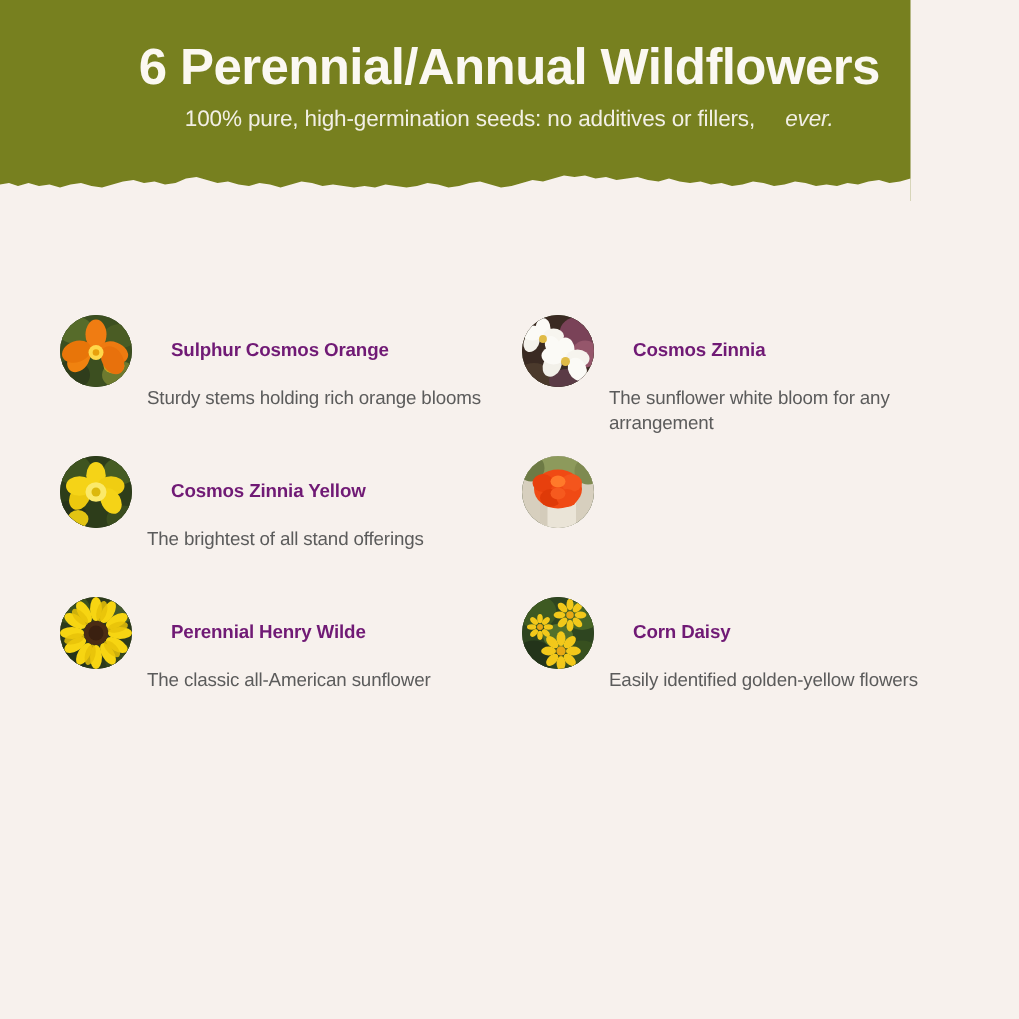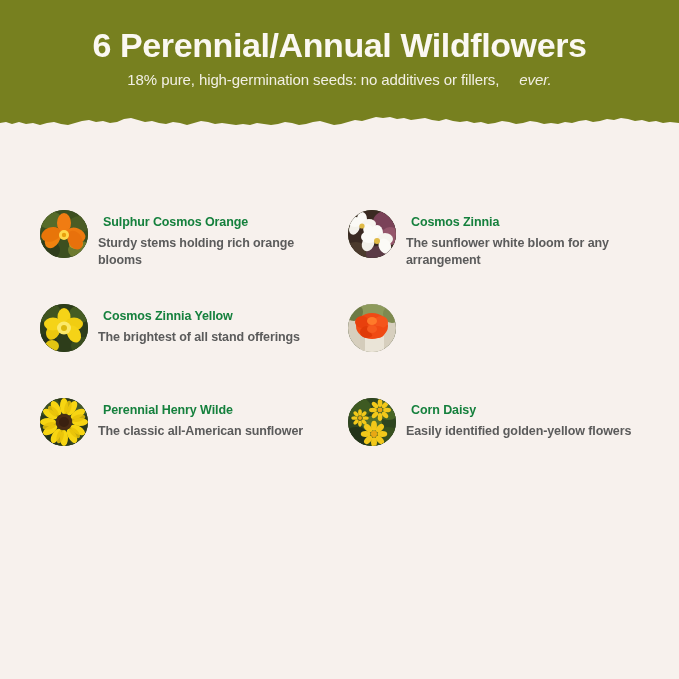--- a/index.html
+++ b/index.html
@@ -13,21 +13,21 @@
     font-family: "Liberation Sans", sans-serif;
     overflow: hidden;
     position: relative;
   }
 
   
   .header {
     position: absolute;
     left: 0;
     top: 0;
-    width: 679px;
+    width: 607px;
     height: 134px;
     background: #77801f;
     overflow: hidden;
   }
   .header-inner {
     position: absolute;
     left: 0;
     top: 0;
     width: 679px;
     text-align: center;
@@ -103,43 +103,43 @@
   .thumb svg {
     display: block;
     width: 48px;
     height: 48px;
   }
   .item-text {
     padding-top: 13px;
     max-width: 238px;
   }
   .item-title {
-    margin: 5px;
+    margin: 16px;
     font-size: 12.5px;
     line-height: 16px;
     font-weight: bold;
-    color: #15803d;
+    color: #701a75;
     letter-spacing: -0.1px;
   }
   .item-desc {
     margin: 1px 0 0 0;
     font-size: 12.5px;
     line-height: 17px;
-    font-weight: bold;
+    font-weight: normal;
     color: #5b5b5b;
     letter-spacing: -0.1px;
   }
 </style>
 </head>
 <body>
 
 <div class="header">
   <div class="header-inner">
     <h1 class="header-title">6 Perennial/Annual Wildflowers</h1>
-    <p class="header-subtitle"><span>18% pure, high-germination seeds: no additives or fillers,</span> <span class="em">ever.</span></p>
+    <p class="header-subtitle"><span>100% pure, high-germination seeds: no additives or fillers,</span> <span class="em">ever.</span></p>
   </div>
   <div class="torn-edge">
     <svg viewBox="0 0 679 22" preserveAspectRatio="none" xmlns="http://www.w3.org/2000/svg">
       <path fill="#f7f1ed" d="M0,11 L6,10 L12,12 L19,10 L26,12 L33,11 L40,13 L47,11 L54,10 L61,12 L68,13 L75,11 L82,9 L89,8 L96,10 L103,9 L110,11 L117,10 L124,7 L131,6 L138,8 L145,10 L152,9 L159,11 L166,12 L173,10 L180,11 L187,13 L194,11 L201,9 L208,10 L215,12 L222,11 L229,12 L236,13 L243,12 L250,13 L257,11 L264,12 L271,13 L278,12 L285,10 L292,11 L299,13 L306,12 L313,10 L320,9 L327,11 L334,13 L341,12 L348,10 L355,8 L362,9 L369,7 L376,5 L383,6 L390,5 L397,7 L404,6 L411,8 L418,7 L425,6 L432,8 L439,9 L446,7 L453,9 L460,10 L467,9 L474,11 L481,10 L488,12 L495,11 L502,9 L509,10 L516,12 L523,11 L530,9 L537,10 L544,12 L551,11 L558,12 L565,10 L572,11 L579,9 L586,8 L593,10 L600,9 L607,7 L614,8 L621,6 L628,7 L635,9 L642,8 L649,10 L656,9 L663,11 L670,10 L679,11 L679,22 L0,22 Z"></path>
     </svg>
   </div>
 </div>
 
 <div class="items-grid">
 

